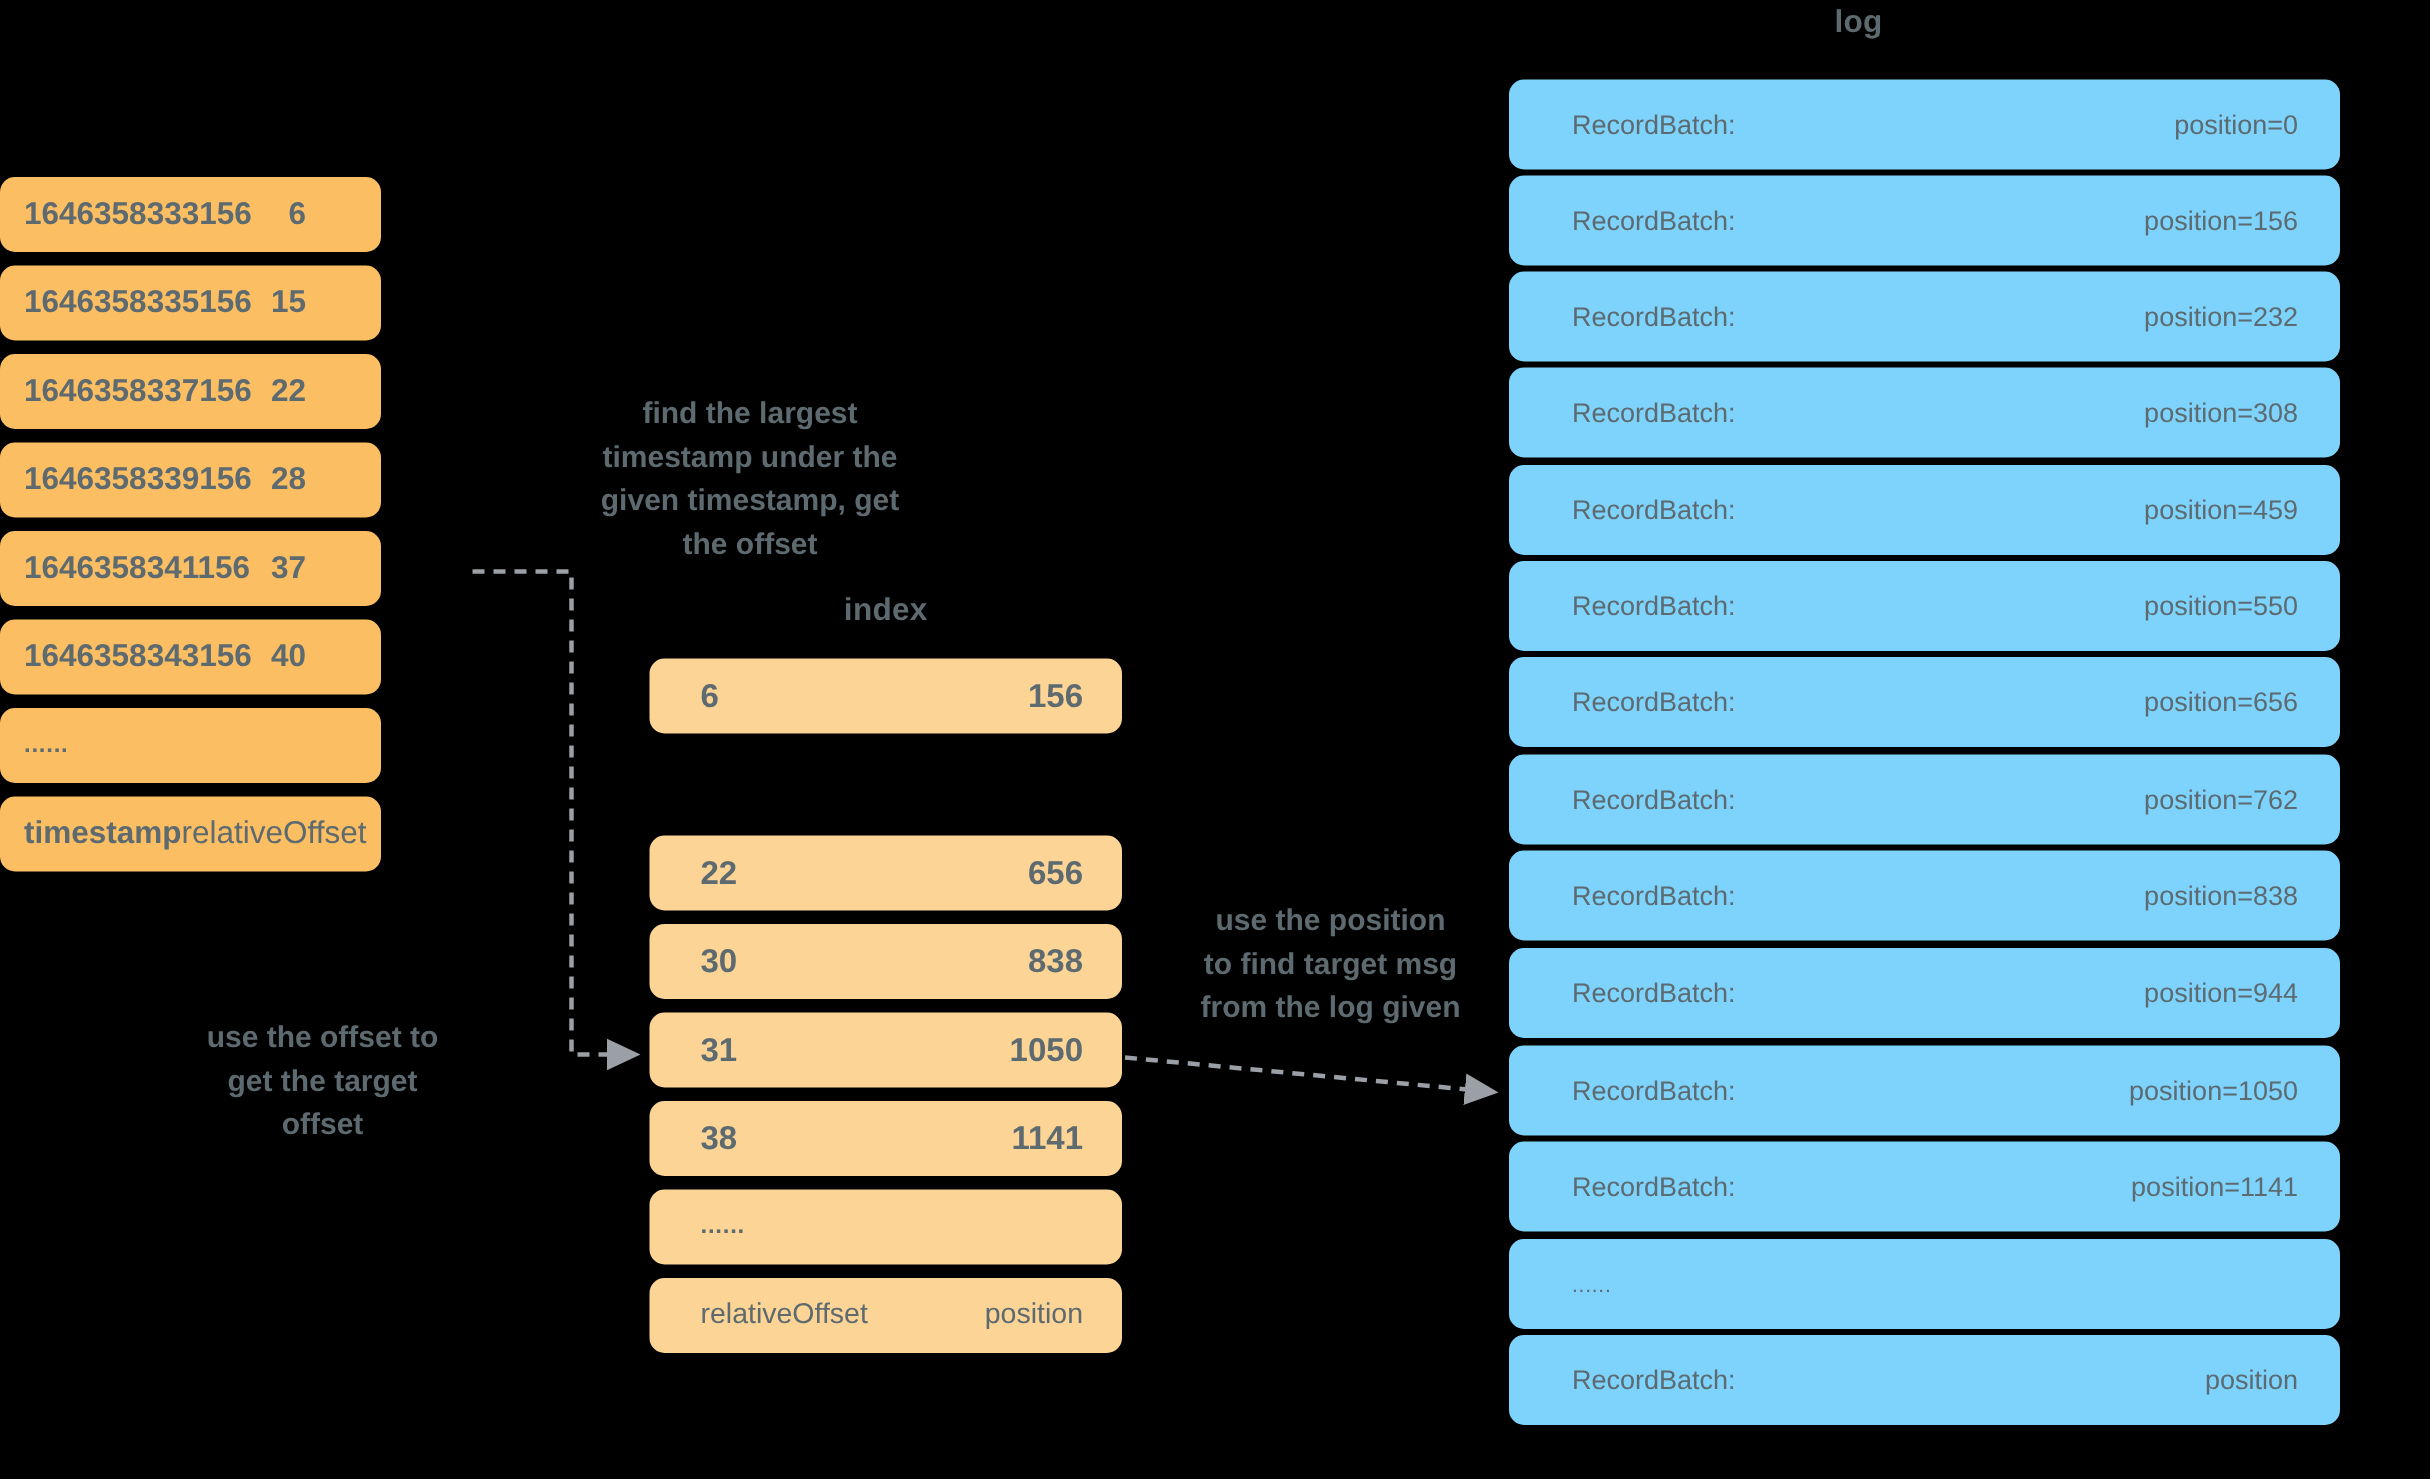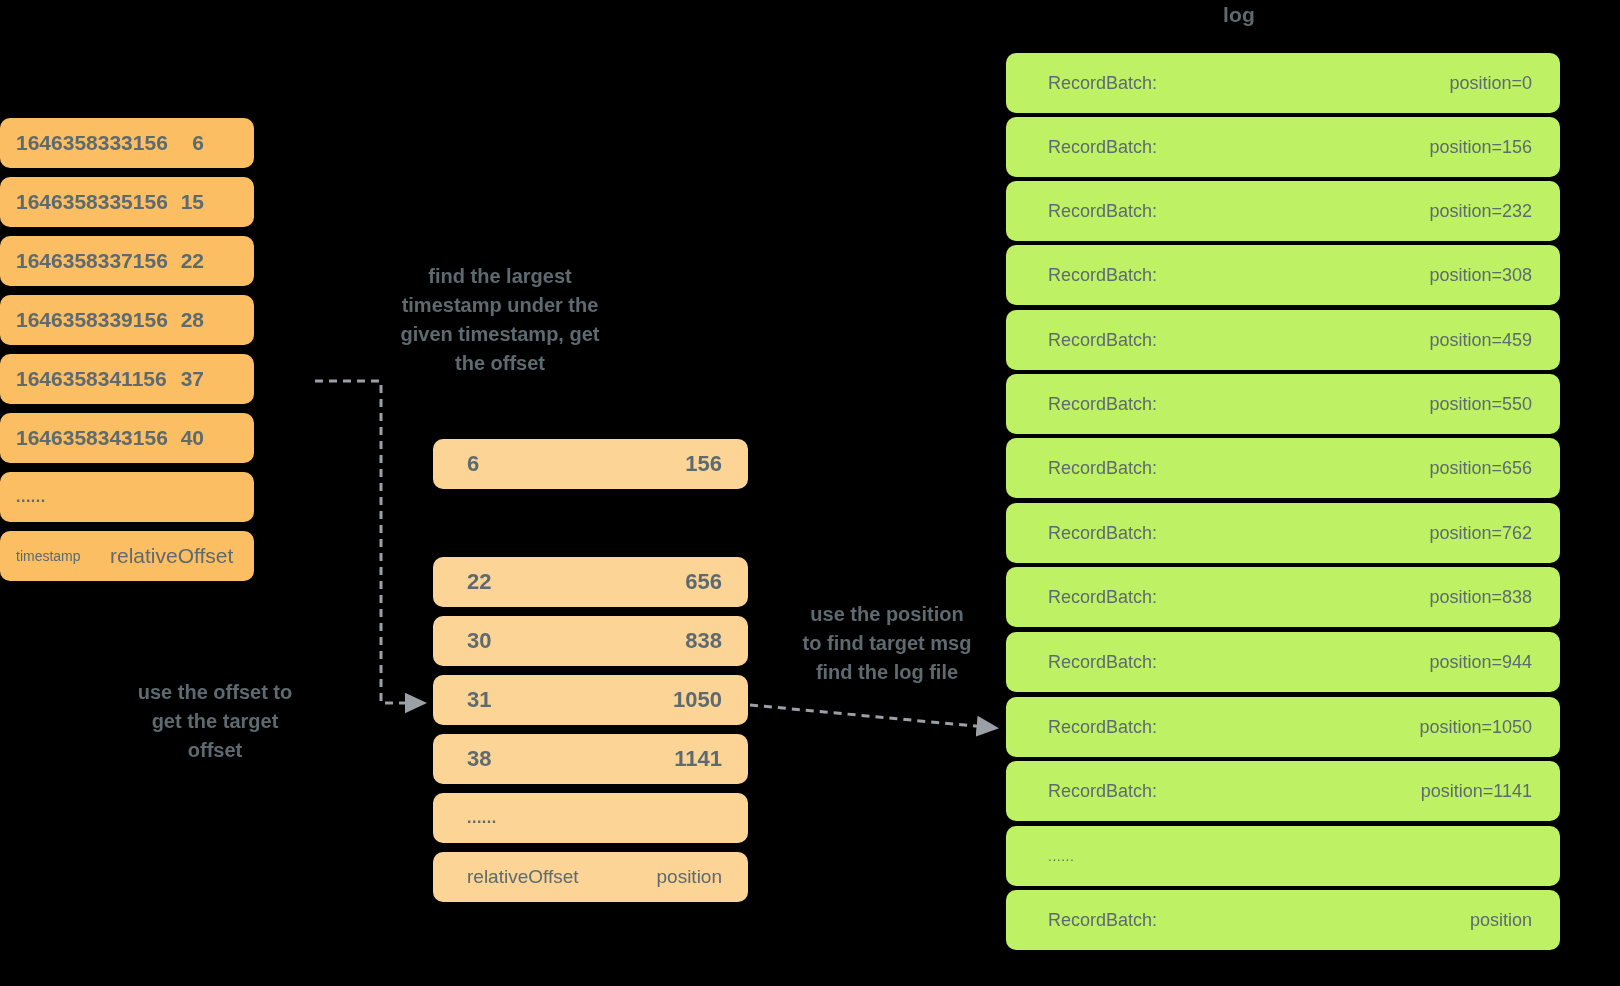--- a/index.html
+++ b/index.html
@@ -64,22 +64,22 @@
   .timeindex-row.dots .cell-left {
     font-size: 16px;
     font-weight: 700;
     letter-spacing: .5px;
     color: #5d6a70;
   }
   .timeindex-row.header-row {
     overflow: visible;
   }
   .timeindex-row.header-row .cell-left {
-    font-size: 14px;
-    font-weight: 400;
+    font-size: 21px;
+    font-weight: 700;
   }
   .timeindex-row.header-row .cell-right {
     font-size: 21px;
     font-weight: 400;
     width: 130px;
     white-space: normal;
     line-height: 42px;
     text-align: left;
     margin-left: auto;
     padding-right: 0;
@@ -109,21 +109,21 @@
   .index-row.header-row .cell-right {
     font-size: 19px;
     font-weight: 400;
   }
 
   
   .log-row {
     left: 1006px;
     width: 554px;
     height: 60px;
-    background: #bef264;
+    background: #7dd3fc;
     padding: 0 28px 0 42px;
   }
   .log-row .cell-left {
     font-size: 18px;
     font-weight: 400;
   }
   .log-row .cell-right {
     font-size: 18px;
     font-weight: 400;
     text-align: right;
@@ -196,20 +196,21 @@
     <span class="cell-right">40</span>
   </div>
   <div class="row timeindex-row dots" style="top:472px">
     <span class="cell-left">......</span>
   </div>
   <div class="row timeindex-row header-row" style="top:531px">
     <span class="cell-left">timestamp</span>
     <span class="cell-right">relativeOffset</span>
   </div>
 
+  <div class="col-title" style="left:433px; top:395px; width:315px;">index</div>
 
   <div class="row index-row" style="top:439px">
     <span class="cell-left">6</span>
     <span class="cell-right">156</span>
   </div>
   <div class="row index-row" style="top:557px">
     <span class="cell-left">22</span>
     <span class="cell-right">656</span>
   </div>
   <div class="row index-row" style="top:616px">
@@ -292,15 +293,15 @@
 
   <div class="note" style="left:360px; top:262px; width:280px;">find the largest
 timestamp under the
 given timestamp, get
 the offset</div>
   <div class="note" style="left:90px; top:678px; width:250px;">use the offset to
 get the target
 offset</div>
   <div class="note" style="left:762px; top:600px; width:250px;">use the position
 to find target msg
-find the log file</div>
+from the log given</div>
 
 </div>
 
 </body></html>

